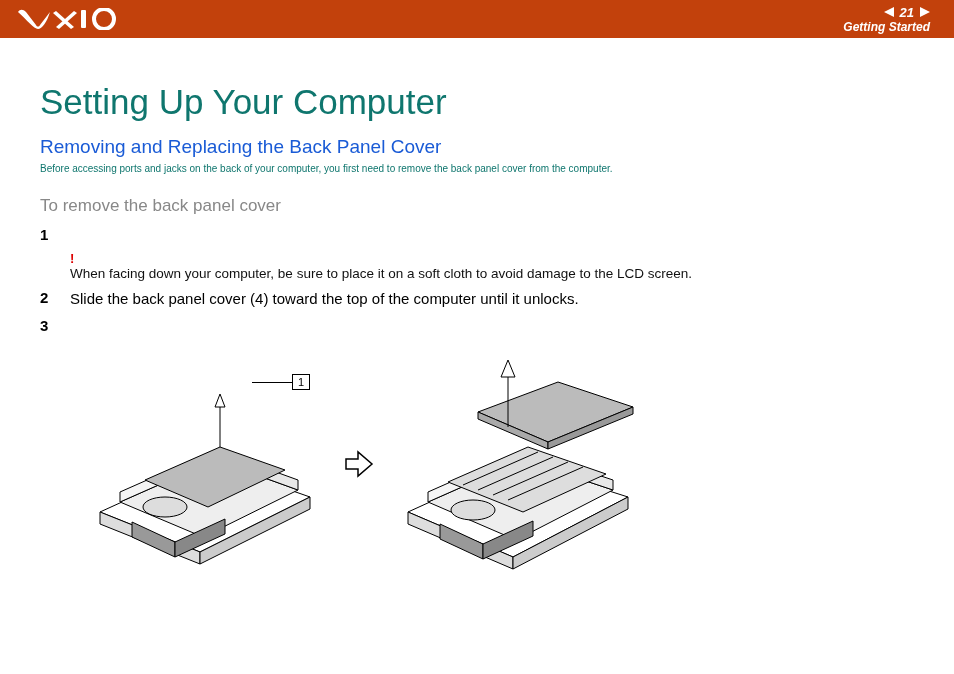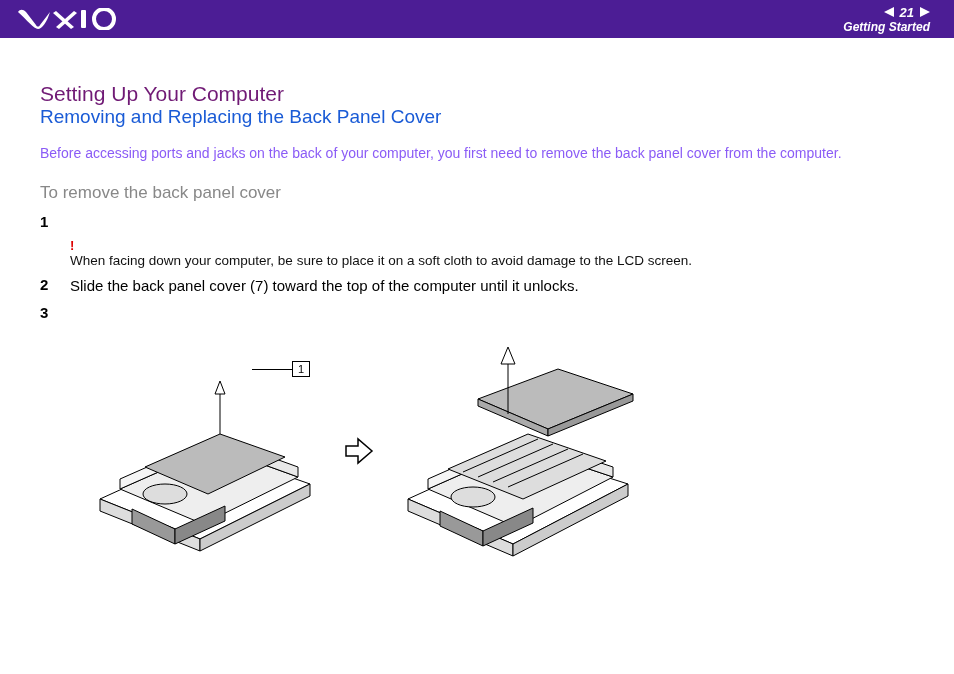--- a/index.html
+++ b/index.html
@@ -7,21 +7,21 @@
     width: 954px;
     height: 674px;
     font-family: Arial, Helvetica, sans-serif;
     background: #fff;
     position: relative;
     overflow: hidden;
   }
   .header-bar {
     width: 100%;
     height: 38px;
-    background: #4c1d95;
+    background: #c2410c;
     position: relative;
     display: flex;
     align-items: center;
     justify-content: space-between;
     padding: 0 24px 0 18px;
   }
   .logo {
     display: flex;
     align-items: center;
   }
@@ -61,34 +61,34 @@
   .section-name {
     font-weight: bold;
     font-style: italic;
     font-size: 12px;
     margin-left: 16px;
   }
   .content {
     padding: 44px 40px 10px 40px;
   }
   .h1 {
-    font-size: 21px;
+    font-size: 35px;
     font-weight: 400;
-    color: #701a75;
-    margin-bottom: 0;
+    color: #0f766e;
+    margin-bottom: 14px;
   }
   .h2 {
     font-size: 19px;
     font-weight: 400;
     color: #1a5bd6;
-    margin-bottom: 16px;
+    margin-bottom: 4px;
   }
   .para {
-    font-size: 14px;
-    color: #8b5cf6;
+    font-size: 10px;
+    color: #0f766e;
     line-height: 1.35;
     margin-bottom: 14px;
   }
   .h3 {
     font-size: 17px;
     font-weight: 400;
     color: #888;
     margin-bottom: 10px;
     margin-top: 20px;
   }
@@ -191,21 +191,21 @@
   <div class="steps">
     <div class="step-row">
       <div class="step-num">1</div>
     </div>
     <div class="note-block">
       <div class="note-bang">!</div>
       <div class="note-text">When facing down your computer, be sure to place it on a soft cloth to avoid damage to the LCD screen.</div>
     </div>
     <div class="step-row">
       <div class="step-num">2</div>
-      <div class="step-text">Slide the back panel cover (7) toward the top of the computer until it unlocks.</div>
+      <div class="step-text">Slide the back panel cover (4) toward the top of the computer until it unlocks.</div>
     </div>
     <div class="step-row">
       <div class="step-num">3</div>
     </div>
   </div>
 
   <div class="figure-area">
     <div class="figure">
       <svg width="250" height="220" viewBox="0 0 250 220">
         <g stroke="#000" stroke-width="1" fill="none" stroke-linejoin="round">

